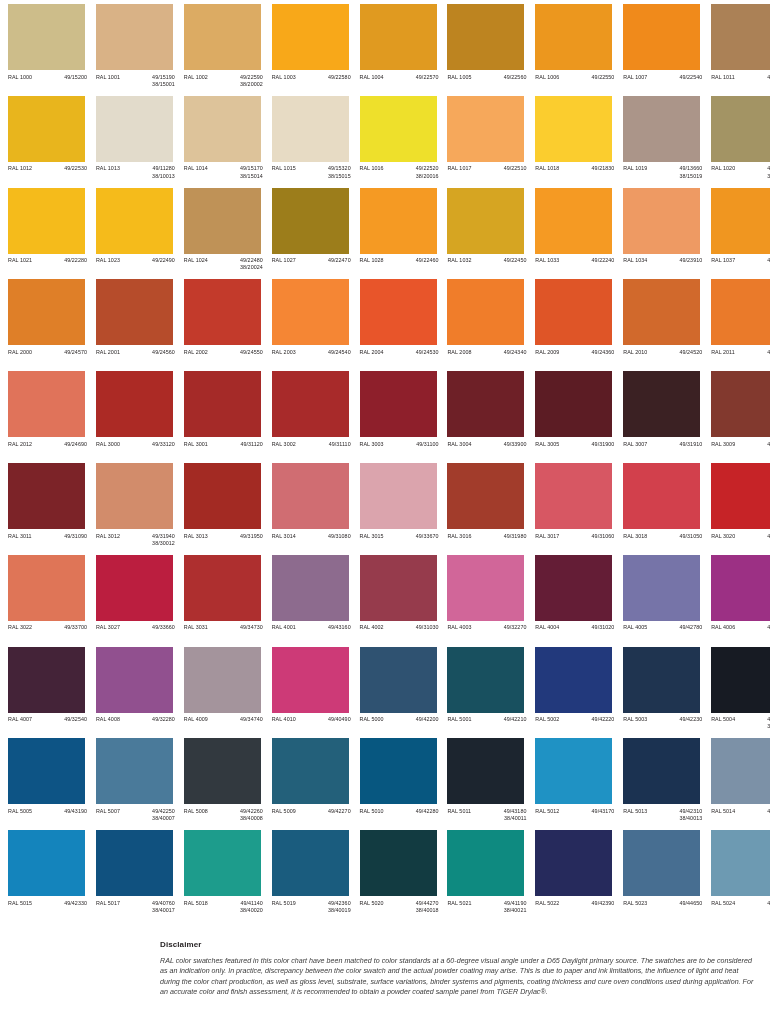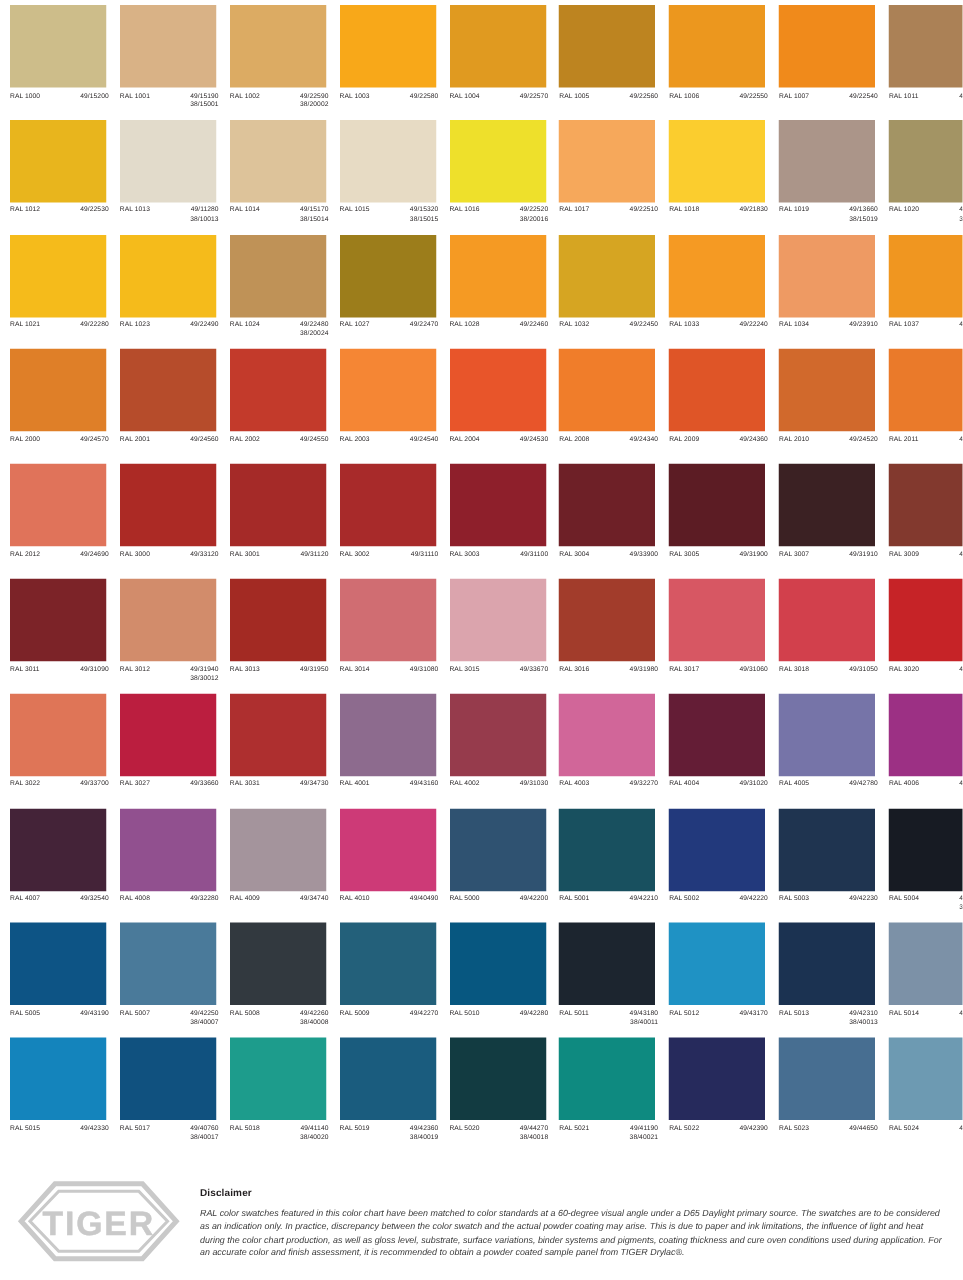--- a/index.html
+++ b/index.html
@@ -55,21 +55,21 @@
     position:absolute;left:0;top:928px;width:770px;height:96px;
   }
   .logo{
     position:absolute;left:14px;top:16px;width:130px;height:66px;
   }
   .logo svg{display:block;}
   .disc{
     position:absolute;left:160px;top:12px;width:596px;
   }
   .disc h4{
-    margin:10px 0 7px 0;
+    margin:0 0 7px 0;
     font-size:8px;
     font-weight:700;
     color:#231f20;
     letter-spacing:.1px;
   }
   .disc p{
     margin:0;
     font-size:7.1px;
     line-height:10.4px;
     font-style:italic;
@@ -970,26 +970,19 @@
             <div class="line1">
               <span class="ral">RAL 5024</span>
               <span class="code">49/44660</span>
             </div>
           </div>
         </div>
       </div>
     </div>
 
   <div class="footer">
-    <div class="logo">
-      <svg width="130" height="66" viewBox="0 0 130 66" aria-hidden="true">
-        <path d="M30 3 L100 3 L127 33 L100 63 L30 63 L3 33 Z" fill="none" stroke="#c9c9c9" stroke-width="4"></path>
-        <path d="M33 9 L97 9 L120 33 L97 57 L33 57 L10 33 Z" fill="none" stroke="#c9c9c9" stroke-width="2.5"></path>
-        <text x="65" y="44" text-anchor="middle" font-family="Liberation Sans, sans-serif" font-size="27" font-weight="700" letter-spacing="1.5" fill="#c9c9c9" stroke="#c9c9c9" stroke-width="0.4">TIGER</text>
-      </svg>
-    </div>
     <div class="disc">
       <h4>Disclaimer</h4>
       <p>RAL color swatches featured in this color chart have been matched to color standards at a 60-degree visual angle under a D65 Daylight primary source. The swatches are to be considered as an indication only. In practice, discrepancy between the color swatch and the actual powder coating may arise. This is due to paper and ink limitations, the influence of light and heat during the color chart production, as well as gloss level, substrate, surface variations, binder systems and pigments, coating thickness and cure oven conditions used during application. For an accurate color and finish assessment, it is recommended to obtain a powder coated sample panel from TIGER Drylac®.</p>
     </div>
   </div>
 
 </div>
 
 </body></html>

